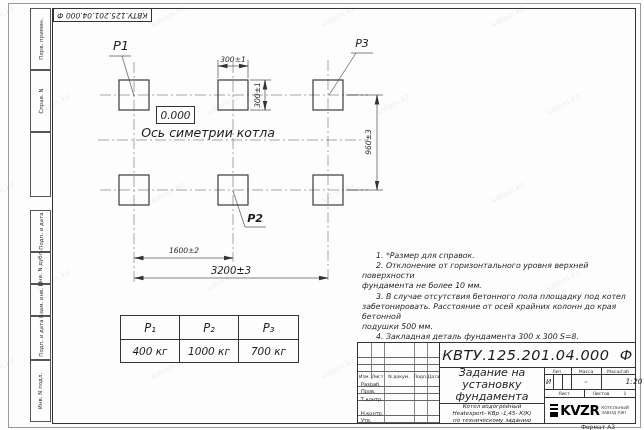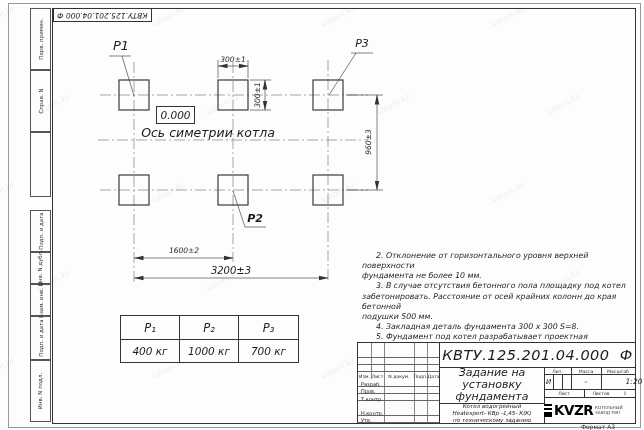--- a/index.html
+++ b/index.html
@@ -52,21 +52,21 @@
   .tb .role{justify-content:flex-start;padding-left:2px;font-size:5px;width:24px;height:7px;}
   .tb .hl{position:absolute;height:1px;background:#333;}
   .tb .vl{position:absolute;width:1px;background:#333;}
   .tb-doc{position:absolute;left:82px;top:0;width:195px;height:24px;display:flex;align-items:center;justify-content:center;
           font-size:14.5px;font-style:italic;letter-spacing:.5px;white-space:pre;}
   .tb-title{position:absolute;left:82px;top:24px;width:104px;height:36px;display:flex;align-items:center;justify-content:center;
             font-size:11px;font-style:italic;text-align:center;white-space:pre-line;line-height:1.08;}
   .tb-product{position:absolute;left:82px;top:60px;width:104px;height:20px;display:flex;align-items:center;justify-content:center;
             font-size:5.6px;font-style:italic;text-align:center;white-space:pre-line;line-height:1.25;color:#222;}
   .tb .val{position:absolute;display:flex;align-items:center;justify-content:center;font-style:italic;}
-  .tb-logo{position:absolute;left:186px;top:54px;width:91px;height:26px;display:flex;align-items:center;justify-content:flex-start;gap:2px;}
+  .tb-logo{position:absolute;left:186px;top:54px;width:91px;height:26px;display:flex;align-items:center;justify-content:center;gap:2px;}
   .logo-bars{width:8px;height:13px;background:linear-gradient(#000 0 2.5px,#fff 2.5px 4px,#000 4px 6.5px,#fff 6.5px 8px,#000 8px 13px);}
   .logo-kvzr{font-weight:900;font-size:13.5px;letter-spacing:-.5px;color:#000;}
   .logo-cap{font-size:4.2px;line-height:1.2;white-space:pre-line;color:#444;text-align:left;}
   .fmt{position:absolute;left:560px;top:423px;width:76px;z-index:3;font-size:6px;text-align:center;color:#333;}
 </style>
 </head>
 <body>
 
 <div class="sheet">
 
@@ -179,20 +179,21 @@
   <div class="lbl" style="left:213px;top:53px;width:40px;height:12px;font-size:7.5px;">300±1</div>
   <div class="lbl rot90" style="left:237px;top:89px;width:40px;height:12px;font-size:7.5px;">300±1</div>
   <div class="lbl rot90" style="left:348px;top:136px;width:40px;height:12px;font-size:7.5px;">960±3</div>
   <div class="lbl" style="left:154px;top:244px;width:60px;height:12px;font-size:7.5px;text-align:center;">1600±2</div>
   <div class="lbl" style="left:201px;top:264px;width:60px;height:12px;font-size:10px;">3200±3</div>
 
   <div class="elev">0.000</div>
   <div class="lbl" style="left:144px;top:124px;width:128px;height:16px;font-size:12.5px;">Ось симетрии котла</div>
 
   <div class="notes">
+    <p>1.  *Размер для справок.</p>
     <p>2.  Отклонение от горизонтального уровня верхней поверхности
 фундамента не более 10 мм.</p>
     <p>3.  В случае отсутствия бетонного пола площадку под котел
 забетонировать. Расстояние от осей крайних колонн до края бетонной
 подушки 500 мм.</p>
     <p>4.  Закладная деталь фундамента  300 x 300 S=8.</p>
     <p>5.  Фундамент под котел разрабатывает проектная организация
 по нагрузкам на фундамент.</p>
   </div>
 

